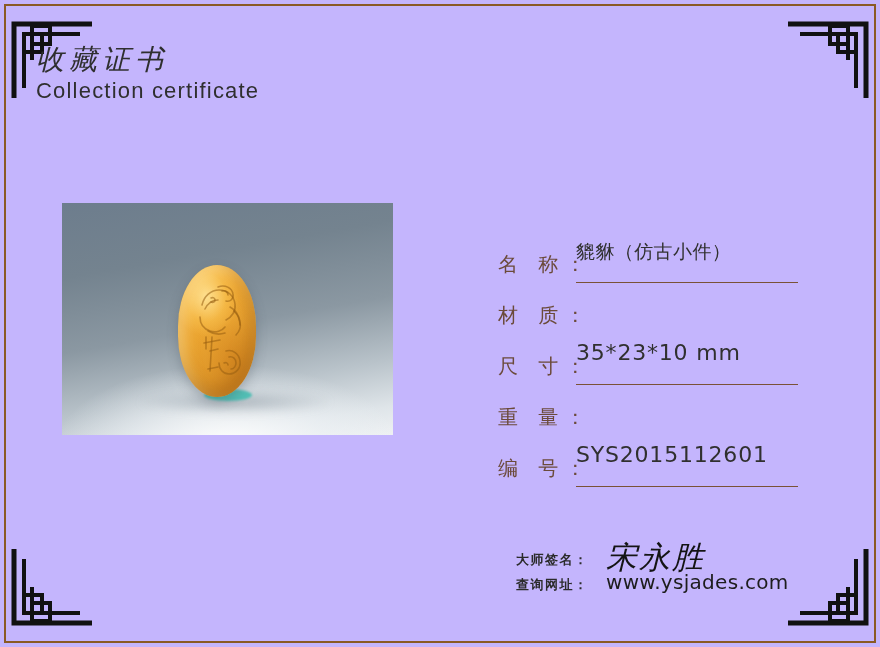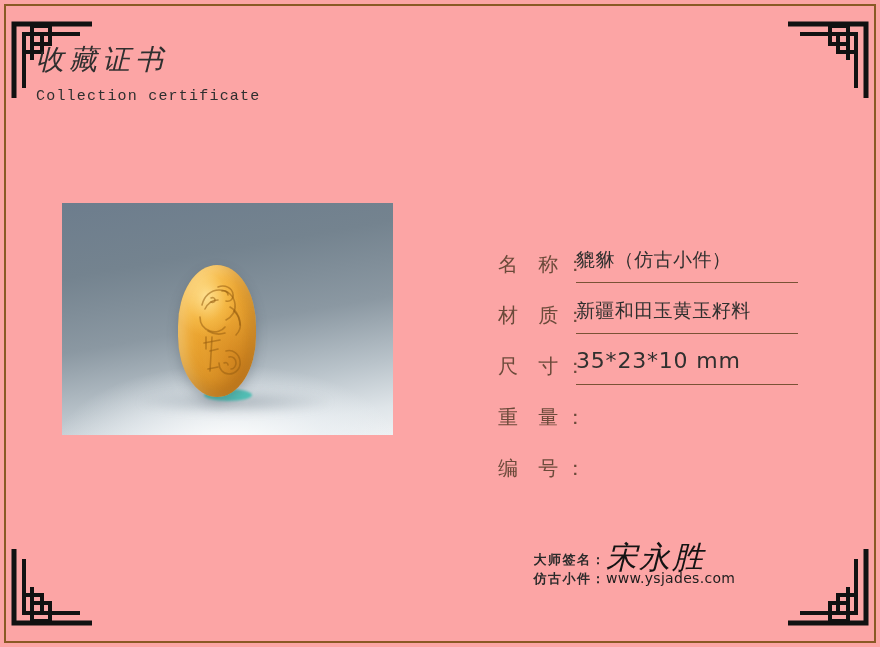--- a/index.html
+++ b/index.html
@@ -8,21 +8,21 @@
     background: #ffffff;
   }
   body {
     font-family: "Liberation Sans", sans-serif;
   }
 
   .certificate {
     position: relative;
     width: 880px;
     height: 647px;
-    background: #fca5a5;
+    background: #c4b5fd;
     box-sizing: border-box;
     overflow: hidden;
   }
 
   
   .outer-border {
     position: absolute;
     left: 4px;
     top: 4px;
     right: 4px;
@@ -54,25 +54,25 @@
     font-family: "DejaVu Serif", "Liberation Serif", serif;
     font-size: 28px;
     letter-spacing: 5px;
     color: #2f2f2f;
     line-height: 1.15;
     white-space: nowrap;
     font-style: italic;
     font-weight: 400;
   }
   .title-en {
-    font-family: Liberation Mono, monospace;
-    font-size: 15px;
+    font-family: Liberation Sans, sans-serif;
+    font-size: 22px;
     letter-spacing: 1.2px;
     color: #2f2f2f;
-    margin-top: 12px;
+    margin-top: 2px;
     white-space: nowrap;
   }
 
   
   .photo {
     position: absolute;
     left: 62px;
     top: 203px;
     width: 331px;
     height: 232px;
@@ -140,21 +140,21 @@
     color: #6b4a3a;
     letter-spacing: 7px;
     white-space: nowrap;
     width: 78px;
     padding-bottom: 5px;
     flex: none;
   }
   .field-value-wrap {
     flex: 1;
     border-bottom: 1.6px solid #7a5236;
-    padding-bottom: 11px;
+    padding-bottom: 19px;
     min-height: 28px;
     display: flex;
     align-items: flex-end;
   }
   .field-value {
     font-family: "DejaVu Sans", "Liberation Sans", sans-serif;
     font-size: 19px;
     color: #30302f;
     letter-spacing: 0.4px;
     white-space: nowrap;
@@ -166,21 +166,20 @@
   .footer {
     position: absolute;
     left: 516px;
     top: 538px;
     width: 320px;
   }
   .footer-row {
     display: flex;
     align-items: baseline;
     height: 32px;
-    text-align: right;
   }
   .footer-label {
     font-family: "DejaVu Sans", "Liberation Sans", sans-serif;
     font-size: 13px;
     color: #2b2b2b;
     letter-spacing: 1.5px;
     white-space: nowrap;
     font-weight: 700;
     width: 90px;
     flex: none;
@@ -192,21 +191,21 @@
     font-weight: 400;
     color: #141414;
     letter-spacing: 2px;
     white-space: nowrap;
     line-height: 1;
     position: relative;
     top: 4px;
   }
   .website {
     font-family: "DejaVu Sans", "Liberation Sans", sans-serif;
-    font-size: 14px;
+    font-size: 20px;
     color: #1d1d1d;
     letter-spacing: 0.3px;
     white-space: nowrap;
   }
 </style>
 </head>
 <body>
 
 <div class="certificate">
 
@@ -301,46 +300,46 @@
 
     <div class="field-row">
       <div class="field-label">名 称：</div>
       <div class="field-value-wrap">
         <span class="field-value">貔貅（仿古小件）</span>
       </div>
     </div>
 
     <div class="field-row">
       <div class="field-label">材 质：</div>
-      <div class="field-value-wrap">
-        <span class="field-value">新疆和田玉黄玉籽料</span>
-      </div>
     </div>
 
     <div class="field-row">
       <div class="field-label">尺 寸：</div>
       <div class="field-value-wrap">
         <span class="field-value small-num">35*23*10 mm</span>
       </div>
     </div>
 
     <div class="field-row">
       <div class="field-label">重 量：</div>
     </div>
 
     <div class="field-row">
       <div class="field-label">编 号：</div>
+      <div class="field-value-wrap">
+        <span class="field-value small-num">SYS2015112601</span>
+      </div>
     </div>
 
   </div>
 
   <div class="footer">
     <div class="footer-row">
       <div class="footer-label">大师签名：</div>
       <div class="signature">宋永胜</div>
     </div>
     <div class="footer-row">
-      <div class="footer-label">仿古小件：</div>
+      <div class="footer-label">查询网址：</div>
       <div class="website">www.ysjades.com</div>
     </div>
   </div>
 
 </div>
 
 </body></html>

